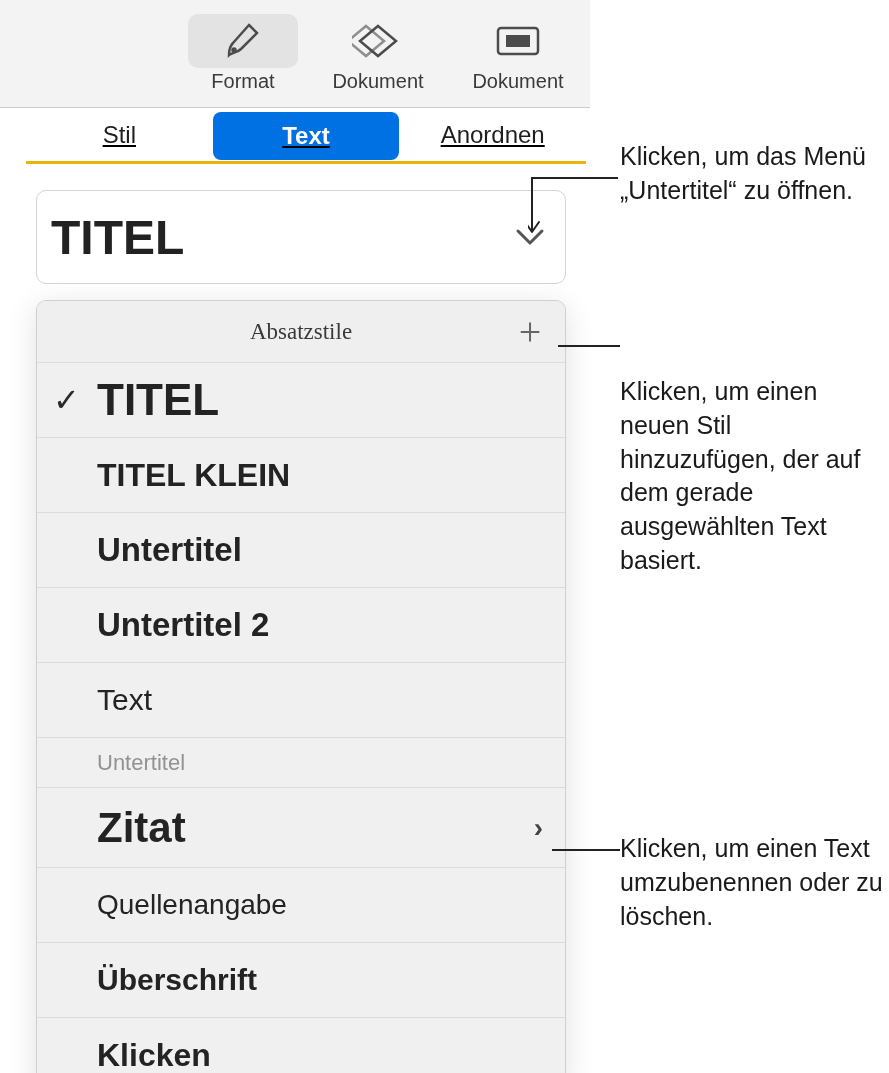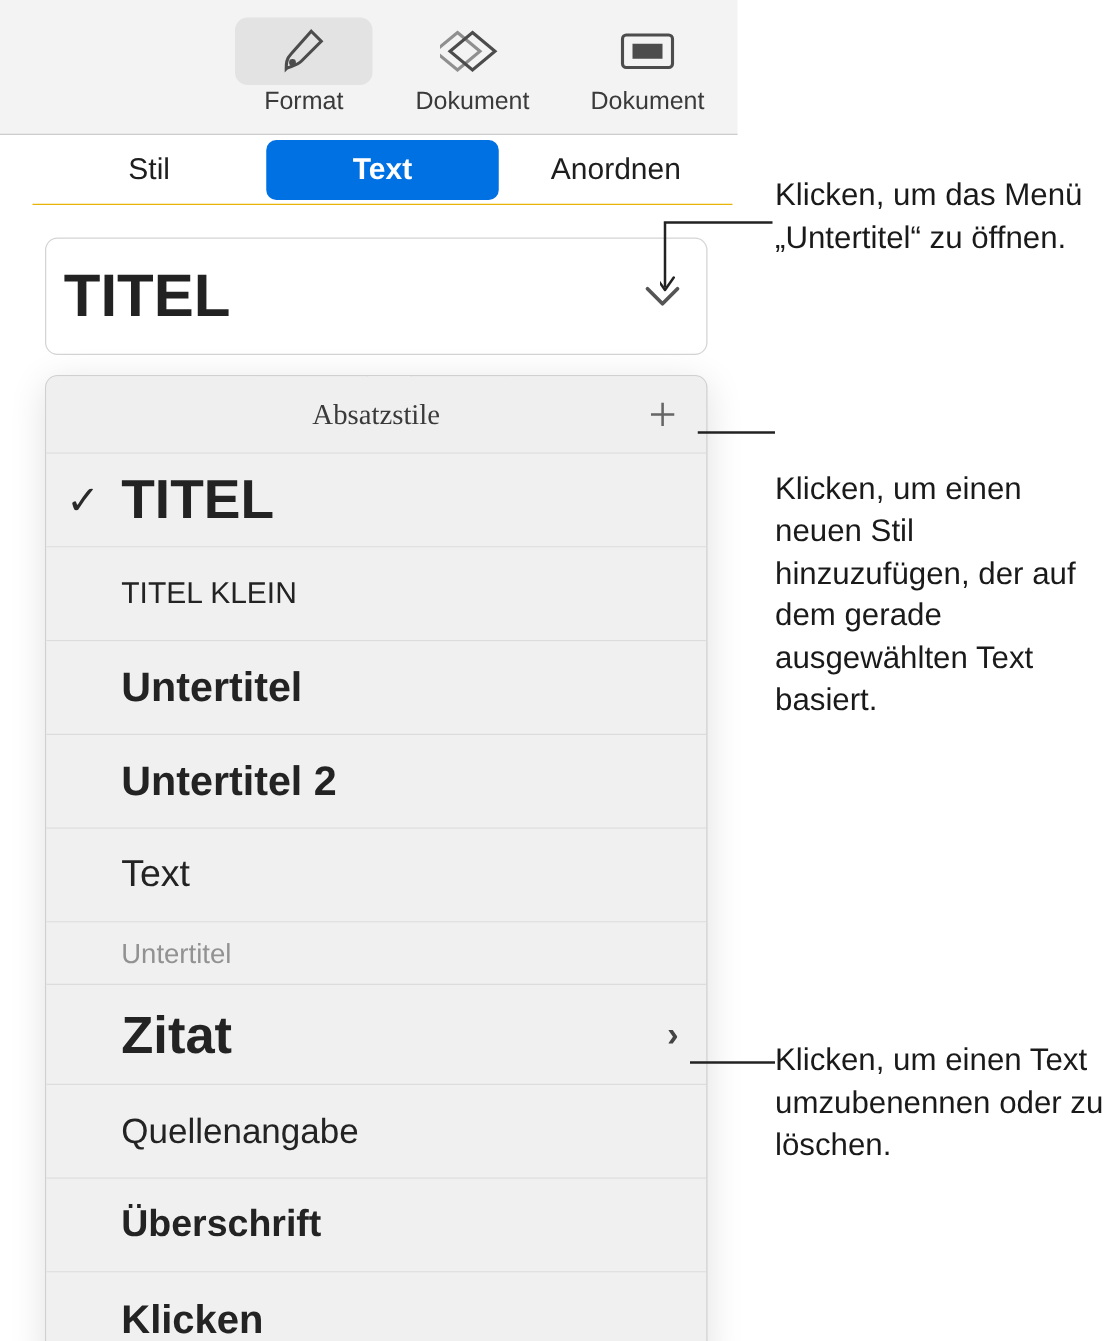--- a/index.html
+++ b/index.html
@@ -50,22 +50,23 @@
     stroke-width: 2.5;
   }
 
   
   .tabs {
     position: absolute;
     left: 26px;
     top: 108px;
     width: 560px;
     height: 56px;
-    border-bottom: 1px solid #eab308;
-    display: flex;
+    border-bottom: 3px solid #eab308;
+    display: flex;
+    text-decoration: underline;
   }
   .tab {
     flex: 1;
     display: flex;
     align-items: center;
     justify-content: center;
     font-size: 24px;
     color: #1e1e1e;
     border-radius: 8px 8px 0 0;
   }
@@ -162,21 +163,21 @@
   }
   .dd-item:last-child { border-bottom: none; }
   .dd-check {
     position: absolute;
     left: 16px;
     font-size: 32px;
     color: #2a2a2a;
   }
   .dd-item .label { font-size: 30px; }
   .dd-item.titel .label { font-size: 44px; font-weight: 800; }
-  .dd-item.titelklein .label { font-size: 24px; font-weight: 400; }
+  .dd-item.titelklein .label { font-size: 32px; font-weight: 700; }
   .dd-item.untertitel .label { font-size: 33px; font-weight: 700; }
   .dd-item.untertitel2 .label { font-size: 33px; font-weight: 700; }
   .dd-item.text .label { font-size: 30px; font-weight: 400; }
   .dd-item.caption { height: 50px; }
   .dd-item.caption .label { font-size: 22px; color: #929292; font-weight: 400; }
   .dd-item.zitat { height: 80px; }
   .dd-item.zitat .label { font-size: 42px; font-weight: 700; }
   .dd-item.quelle .label { font-size: 28px; font-weight: 400; }
   .dd-item.ueber .label { font-size: 30px; font-weight: 700; }
   .dd-item.agenda { border-bottom: none; }

